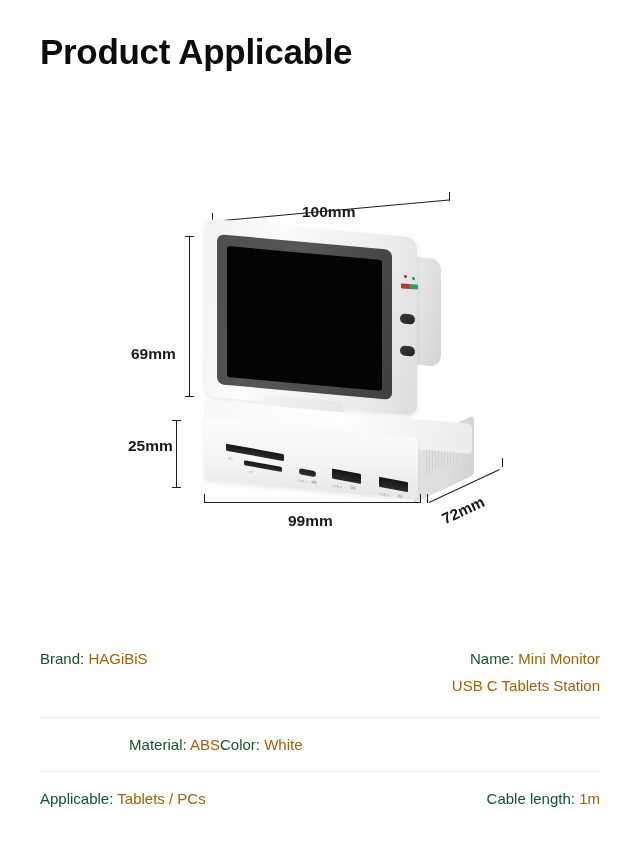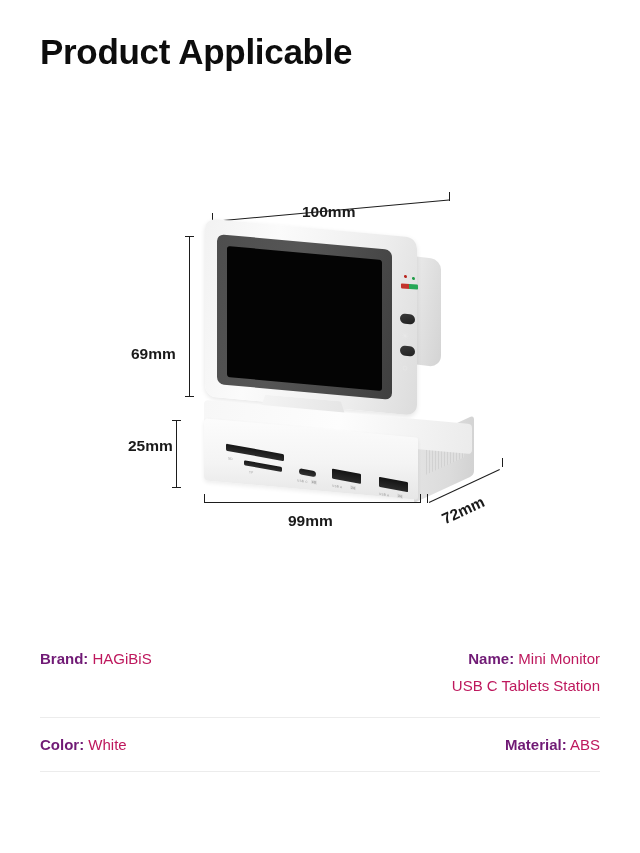--- a/index.html
+++ b/index.html
@@ -297,25 +297,25 @@
   }
   .spec-cell {
     font-size: 15px;
     line-height: 27px;
     color: #3a3a3a;
     white-space: nowrap;
   }
   .spec-cell.left  { width: 380px; }
   .spec-cell.right { width: 180px; text-align: right; }
   .spec-label {
-    color: #701a75;
-    font-weight: bold;
+    color: #14532d;
+    font-weight: normal;
   }
   .spec-value {
-    color: #be185d;
+    color: #a16207;
   }
   .spec-divider {
     height: 1px;
     background: #ececec;
     width: 560px;
   }
   .row-pad-tall { padding-bottom: 18px; }
   .row-pad      { padding: 13px 0 13px 0; }
 </style>
 </head>
@@ -401,26 +401,36 @@
         <span class="spec-label">Name:</span>
         <span class="spec-value">Mini Monitor</span>
       </div>
       <div class="spec-value">USB C Tablets Station</div>
     </div>
   </div>
 
   <div class="spec-divider"></div>
 
   <div class="spec-row row-pad">
+    <div class="spec-cell right">
+      <span class="spec-label">Material:</span>
+      <span class="spec-value">ABS</span>
+    </div>
     <div class="spec-cell left">
       <span class="spec-label">Color:</span>
       <span class="spec-value">White</span>
     </div>
+  </div>
+
+  <div class="spec-divider"></div>
+
+  <div class="spec-row row-pad">
+    <div class="spec-cell left">
+      <span class="spec-label">Applicable:</span>
+      <span class="spec-value">Tablets / PCs</span>
+    </div>
     <div class="spec-cell right">
-      <span class="spec-label">Material:</span>
-      <span class="spec-value">ABS</span>
+      <span class="spec-label">Cable length:</span>
+      <span class="spec-value">1m</span>
     </div>
   </div>
 
-  <div class="spec-divider"></div>
-
-
 </div>
 
 </body></html>

